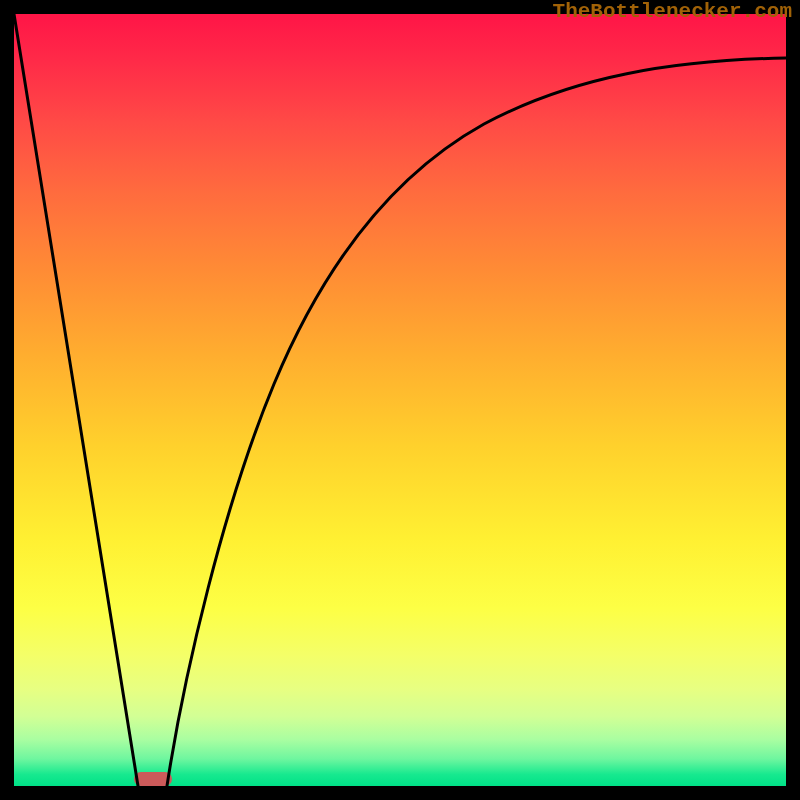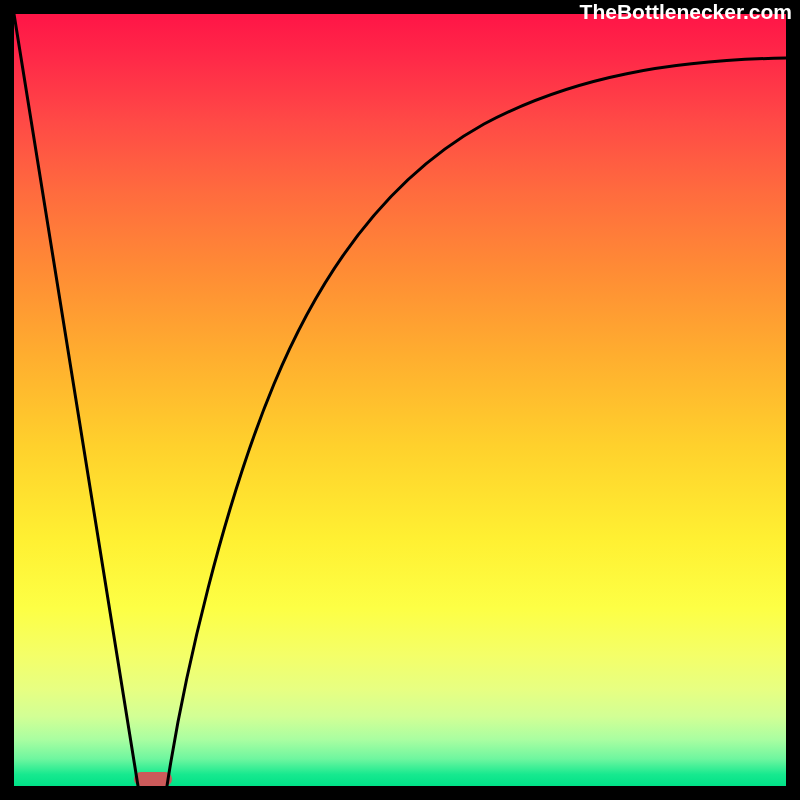--- a/index.html
+++ b/index.html
@@ -57,23 +57,23 @@
     width: 100%;
     height: 100%;
   }
   .marker {
     position: absolute;
     background: #cc5a5a;
     border-radius: 7px;
   }
   .watermark {
     position: absolute;
-    font-family: Liberation Sans, sans-serif;
+    font-family: Liberation Mono, monospace;
     font-weight: bold;
-    color: #ffffff;
+    color: #a16207;
   }
 </style>
 </head>
 <body>
 
 <div class="frame"></div>
 
 <div class="plot-area">
   <div class="gradient"></div>
 

